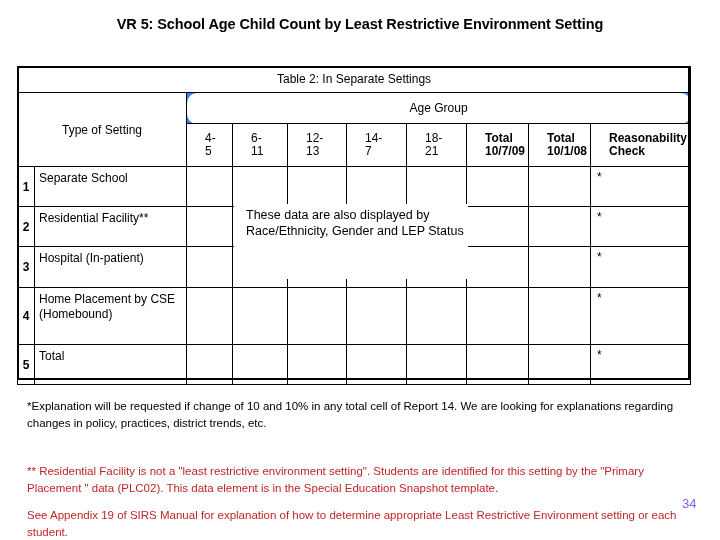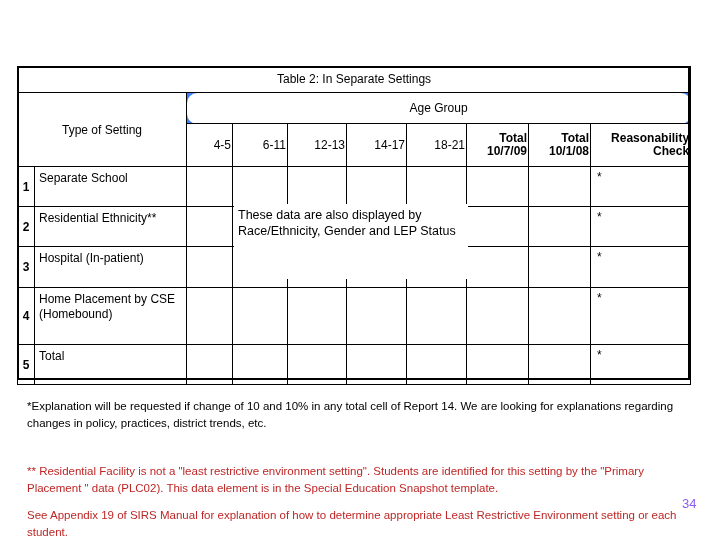--- a/index.html
+++ b/index.html
@@ -71,26 +71,26 @@
     vertical-align: middle !important;
   }
   .hdr-age {
     text-align: center;
     font-size: 13.5px;
     height: 30px;
     line-height: 30px;
     border-radius: 10px;
   }
   .hdr-sub {
-    text-align: right;
+    text-align: left;
     font-size: 12.5px;
     height: 38px;
     vertical-align: middle !important;
     line-height: 13px;
-    padding: 2px 1px !important;
+    padding: 2px 18px !important;
     margin-top: 8px;
   }
   .hdr-sub.bold {
     font-weight: bold;
     font-size: 10.5px;
   }
   .hdr-sub.bold .d2 { display: block; }
   .hdr-sub.reason {
     font-weight: bold;
     font-size: 10.5px;
@@ -119,21 +119,21 @@
   
   #inline-note {
     position: absolute;
     left: 234px;
     top: 204px;
     width: 234px;
     height: 75px;
     background: #ffffff;
     font-size: 12.5px;
     line-height: 15.5px;
-    padding: 4px 2px 0 4px;
+    padding: 4px 2px 0 12px;
     box-sizing: border-box;
     z-index: 5;
   }
 
   
   #footnote-star {
     position: absolute;
     left: 27px;
     top: 398px;
     width: 652px;
@@ -157,20 +157,21 @@
     left: 682px;
     top: 496px;
     font-size: 13px;
     color: #8b5cf6;
   }
 </style>
 </head>
 <body>
 
 <div id="slide-title">
+  <div>VR 5: School Age Child Count by Least Restrictive Environment Setting</div>
 </div>
 
 <table id="report-table">
   <colgroup>
     <col style="width:17px">
     <col style="width:152px">
     <col style="width:46px">
     <col style="width:55px">
     <col style="width:59px">
     <col style="width:60px">
@@ -184,21 +185,21 @@
       <td class="tbl-caption" colspan="10">Table 2: In Separate Settings</td>
     </tr>
     <tr>
       <td class="hdr-type" colspan="2" rowspan="2">Type of Setting</td>
       <td class="hdr-age" colspan="8">Age Group</td>
     </tr>
     <tr>
       <td class="hdr-sub">4-5</td>
       <td class="hdr-sub">6-11</td>
       <td class="hdr-sub">12-13</td>
-      <td class="hdr-sub">14-17</td>
+      <td class="hdr-sub">14-7</td>
       <td class="hdr-sub">18-21</td>
       <td class="hdr-sub bold">
         <span>Total</span>
         <span class="d2">10/7/09</span>
       </td>
       <td class="hdr-sub bold">
         <span>Total</span>
         <span class="d2">10/1/08</span>
       </td>
       <td class="hdr-sub reason">
@@ -215,21 +216,21 @@
       <td></td>
       <td></td>
       <td></td>
       <td></td>
       <td></td>
       <td class="star">*</td>
     </tr>
 
     <tr style="height:40px">
       <td class="rownum">2</td>
-      <td class="rowlabel">Residential Ethnicity**</td>
+      <td class="rowlabel">Residential Facility**</td>
       <td></td>
       <td></td>
       <td></td>
       <td></td>
       <td></td>
       <td></td>
       <td></td>
       <td class="star">*</td>
     </tr>
 

